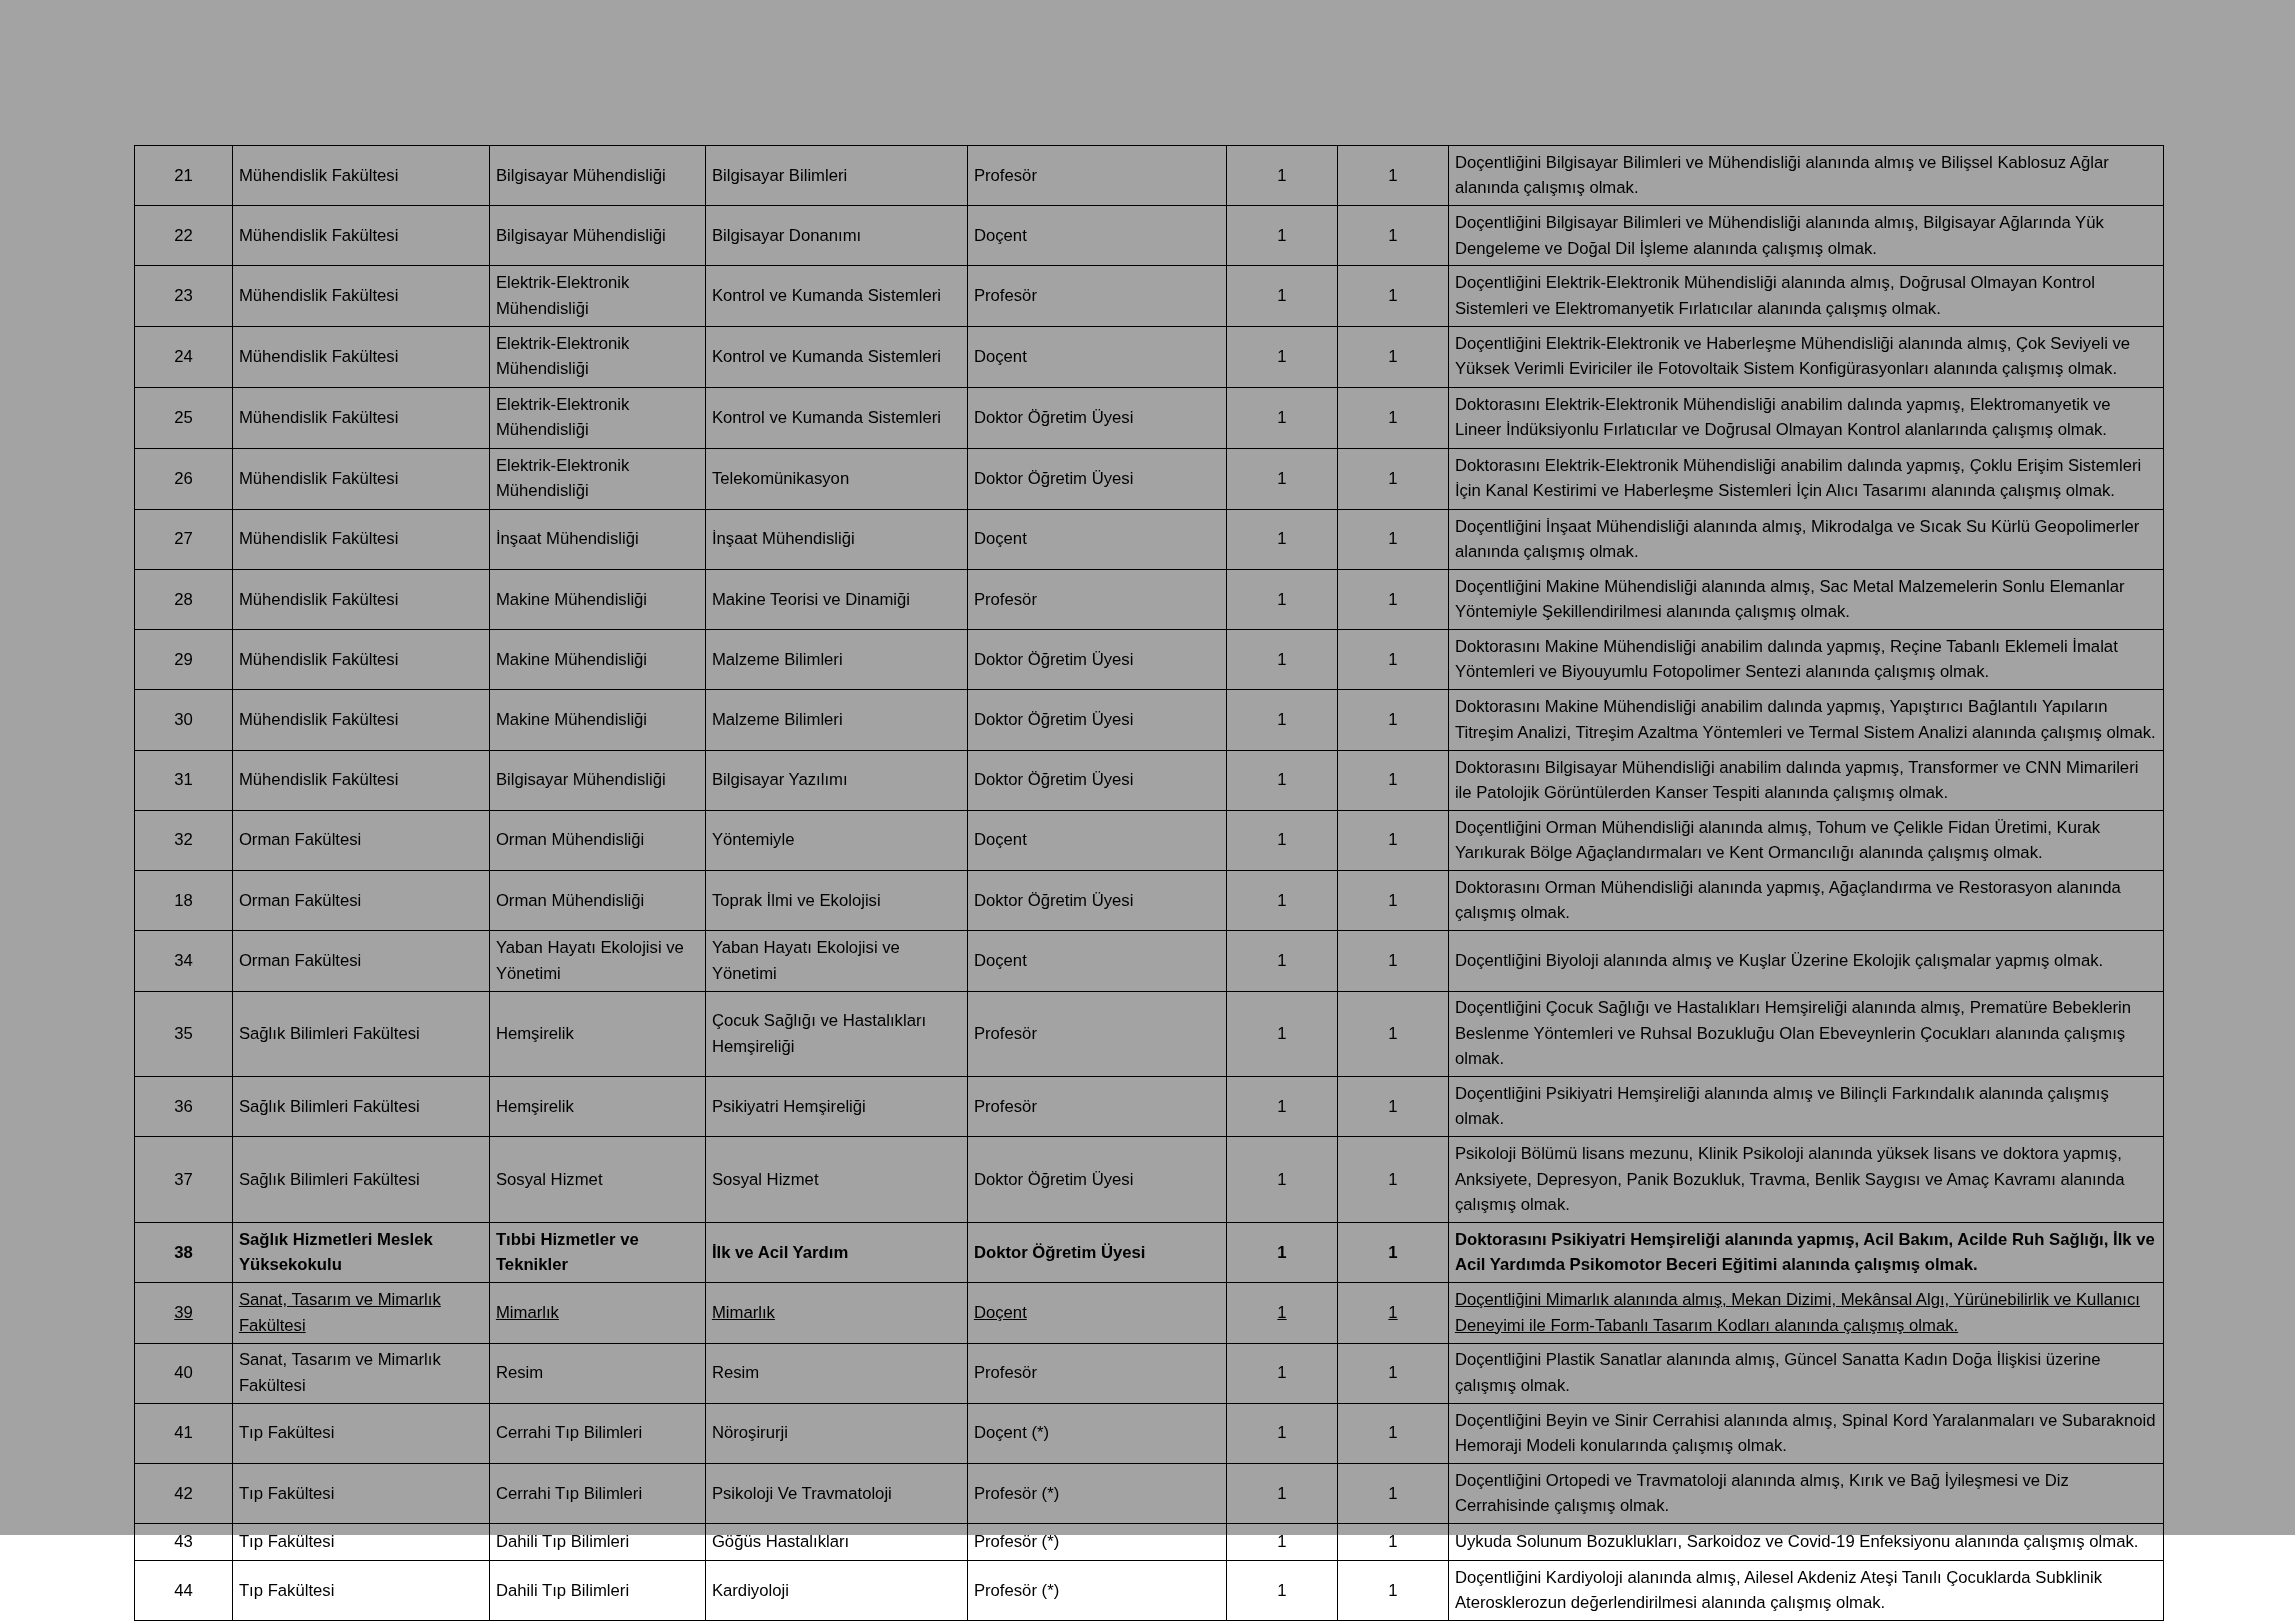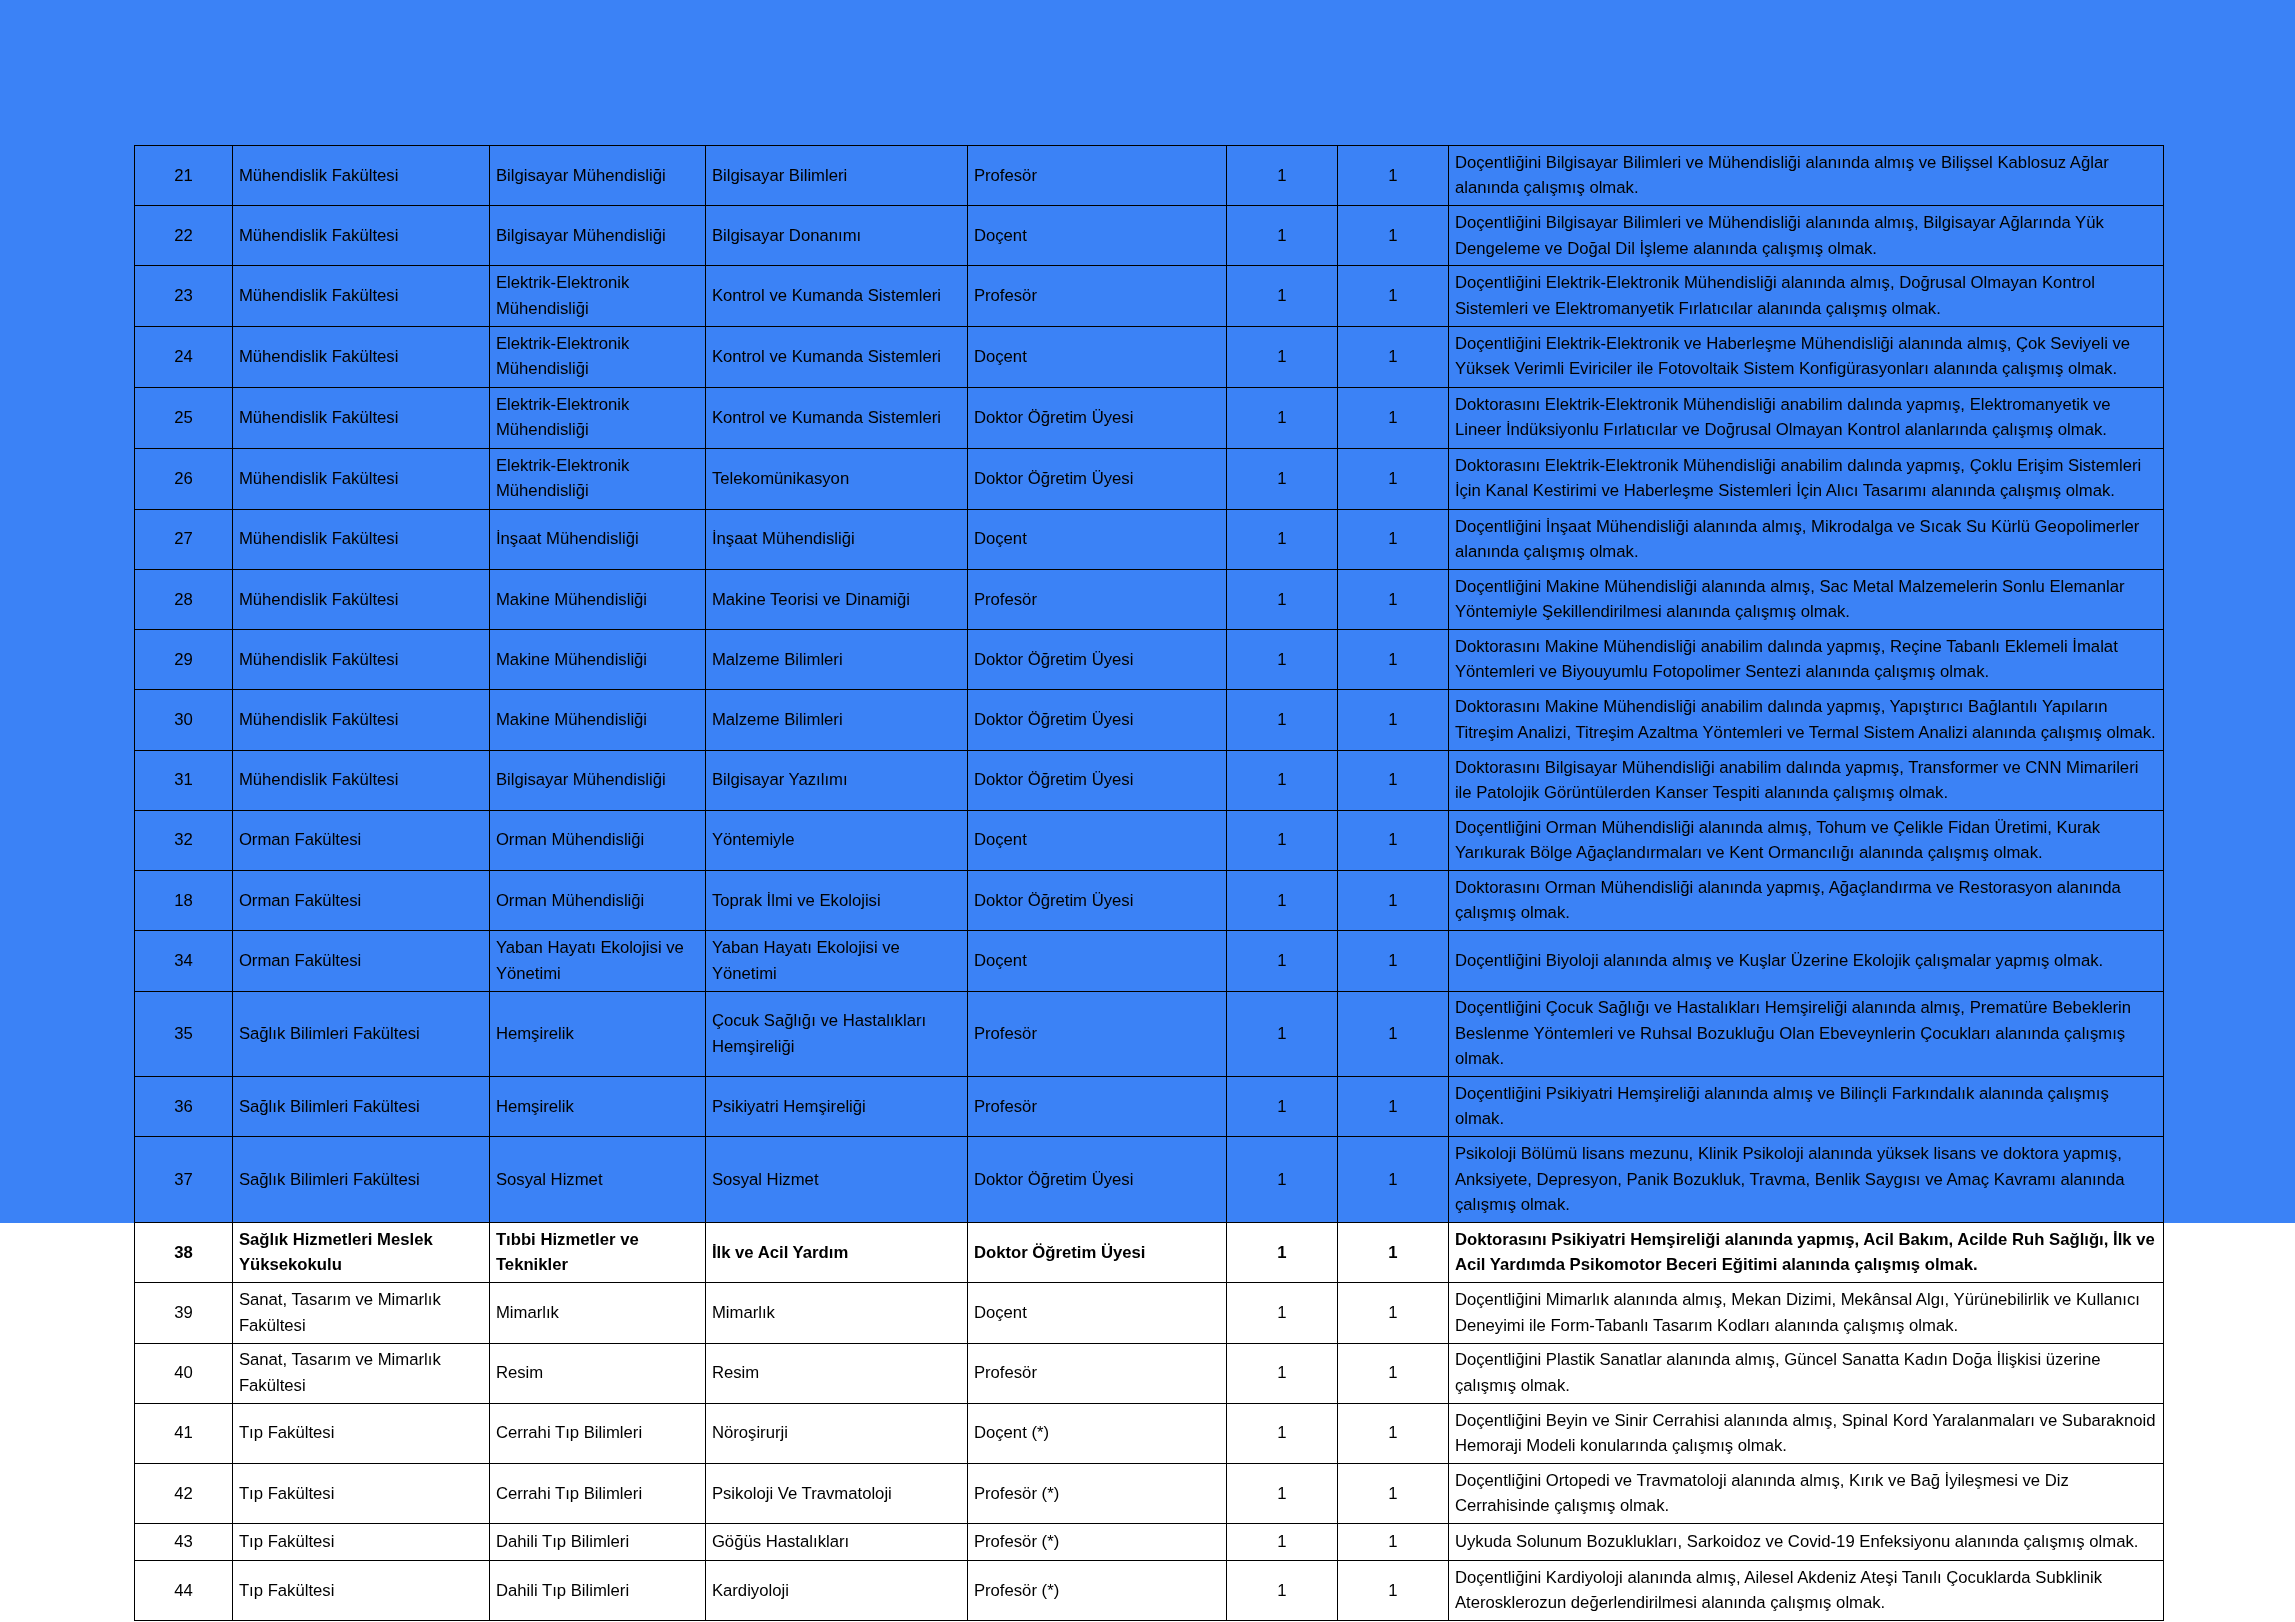--- a/index.html
+++ b/index.html
@@ -10,22 +10,22 @@
   body {
     width: 2295px;
     height: 1623px;
     font-family: "Liberation Sans", sans-serif;
     color: #000000;
     -webkit-font-smoothing: antialiased;
   }
   .page {
     position: relative;
     width: 2295px;
-    height: 1223px;
-    background: #3b82f6;
+    height: 1535px;
+    background: #a3a3a3;
     box-sizing: border-box;
   }
   .table-wrap {
     position: absolute;
     left: 134px;
     top: 145px;
     width: 2029px;
   }
   table.cadre {
     border-collapse: collapse;
@@ -530,21 +530,21 @@
             <td class="c-deg">
               <span class="desc-text">1</span>
             </td>
             <td class="c-cnt">
               <span class="desc-text">1</span>
             </td>
             <td class="c-desc">
               <span class="desc-text">Doktorasını Psikiyatri Hemşireliği alanında yapmış, Acil Bakım, Acilde Ruh Sağlığı, İlk ve Acil Yardımda Psikomotor Beceri Eğitimi alanında çalışmış olmak.</span>
             </td>
           </tr>
-          <tr style="height: 37px;">
+          <tr style="height: 37px; text-decoration: underline;">
             <td class="c-no">
               <span class="desc-text">39</span>
             </td>
             <td class="c-fac">
               <span class="desc-text">Sanat, Tasarım ve Mimarlık Fakültesi</span>
             </td>
             <td class="c-dept">
               <span class="desc-text">Mimarlık</span>
             </td>
             <td class="c-field">

